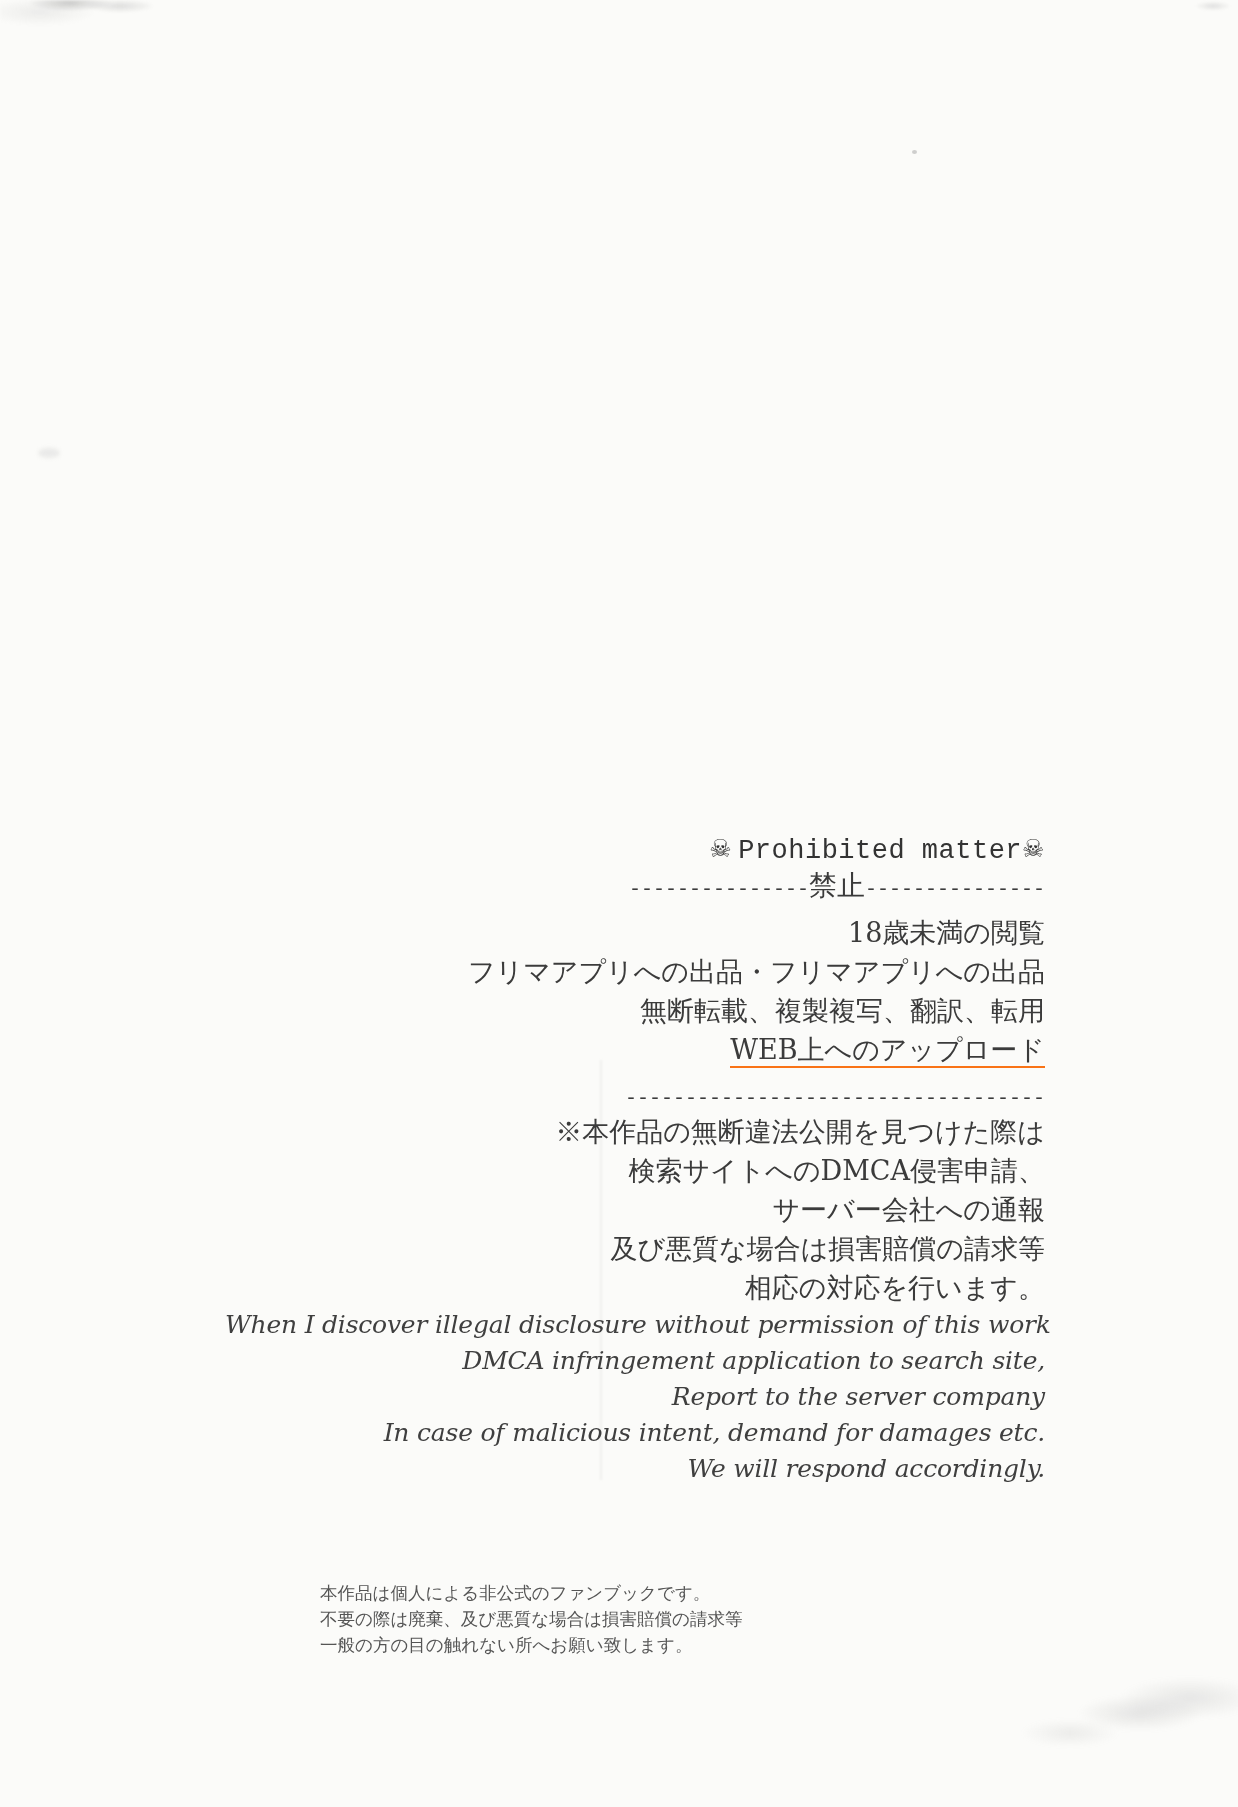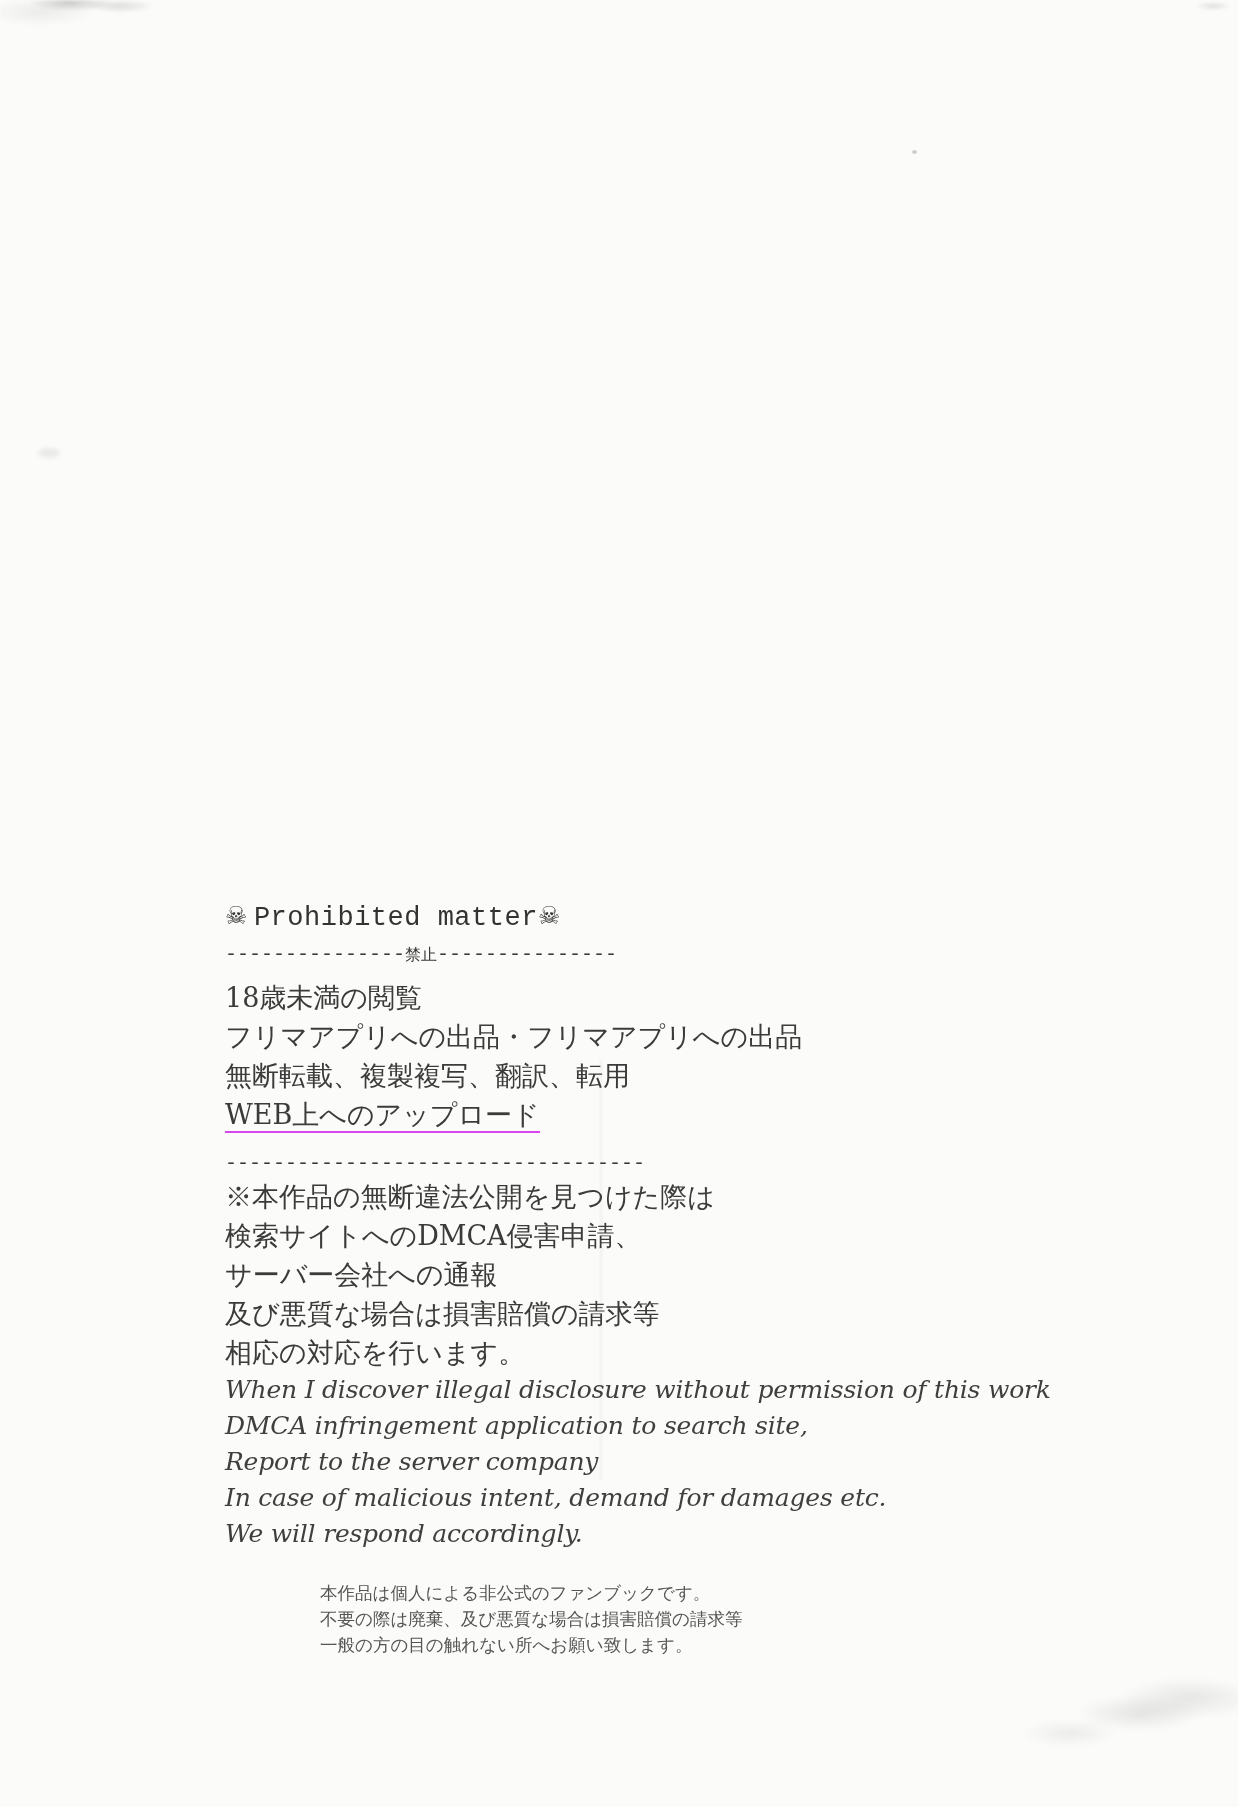--- a/index.html
+++ b/index.html
@@ -52,25 +52,25 @@
   }
   .scan-line-vertical {
     left: 600px; top: 1060px; width: 2px; height: 420px;
     background: rgba(160,160,160,0.12);
     filter: blur(1px);
   }
 
   
   .notice {
     position: absolute;
-    top: 898px;
+    top: 831px;
     left: calc(50% + 16px);
     transform: translateX(-50%);
     width: 820px;
-    text-align: left;
+    text-align: right;
   }
 
   .title-line {
     font-family: "Liberation Mono", "DejaVu Sans Mono", monospace;
     font-size: 27px;
     line-height: 38px;
     letter-spacing: 0.5px;
     color: #333333;
     white-space: nowrap;
   }
@@ -88,31 +88,31 @@
     color: #3a3a3a;
     white-space: nowrap;
   }
   .divider-top .dashes,
   .divider-bottom {
     font-family: "Liberation Mono", "DejaVu Sans Mono", monospace;
     letter-spacing: 0;
   }
   .divider-top .kinshi {
     font-family: Liberation Sans, sans-serif;
-    font-size: 16px;
+    font-size: 28px;
   }
 
   .rules-block {
     padding-top: 7px;
     font-size: 27px;
     line-height: 39px;
     color: #3b3b3b;
   }
   .rule-underlined span {
-    border-bottom: 2px solid #d946ef;
+    border-bottom: 2px solid #f97316;
     padding-bottom: 1px;
   }
 
   .divider-bottom {
     margin-top: 17px;
     font-size: 20px;
     line-height: 26px;
     white-space: nowrap;
   }
 

